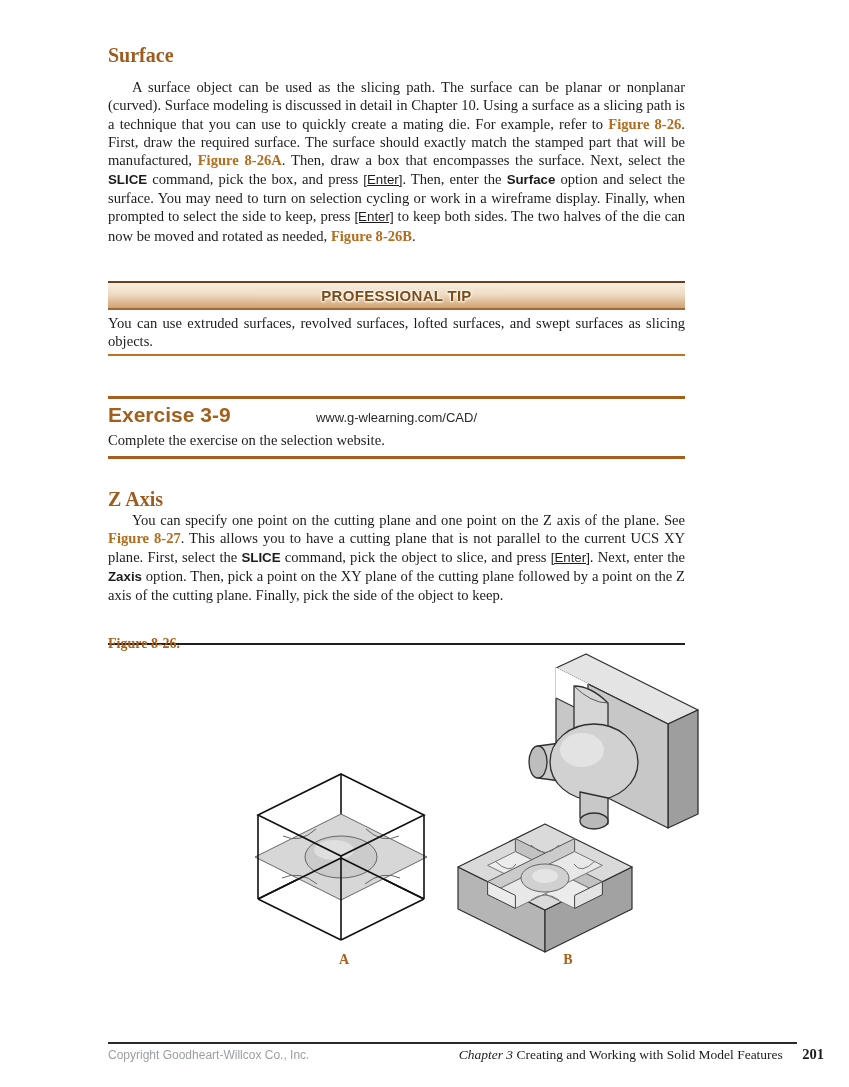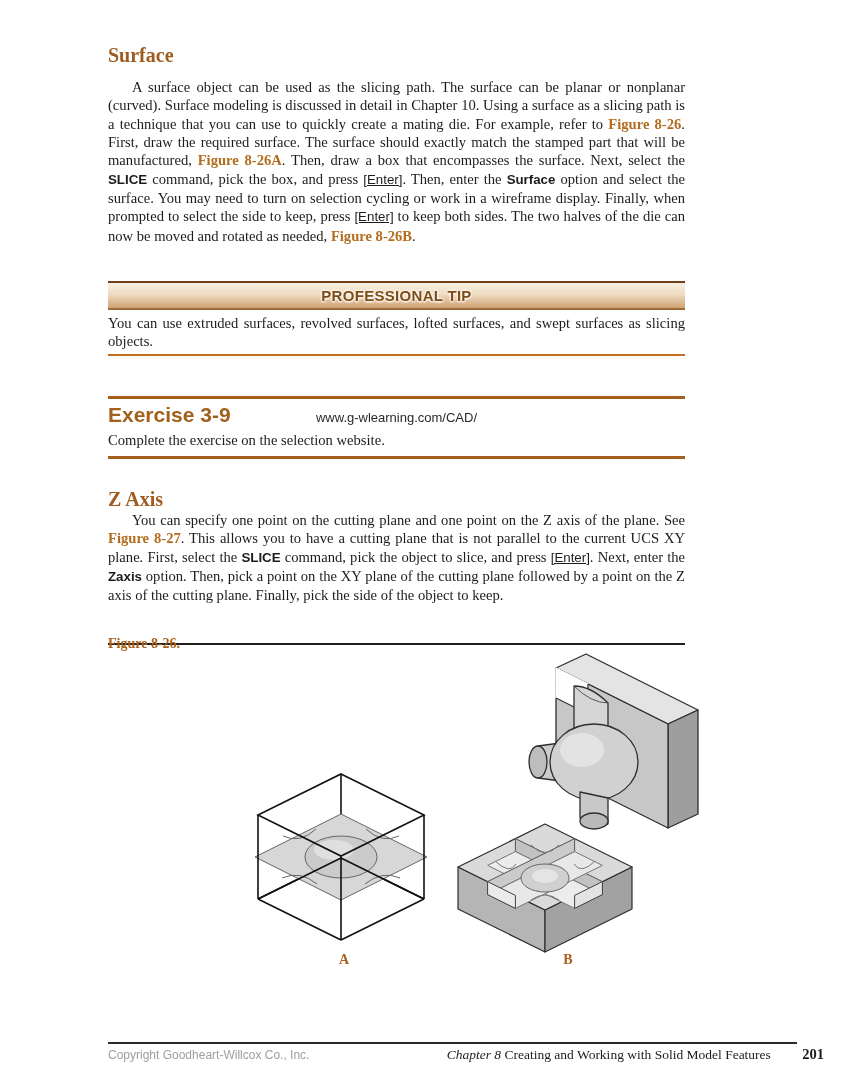--- a/index.html
+++ b/index.html
@@ -31,21 +31,21 @@
   .ex-url{font-family:"Liberation Sans",sans-serif;font-size:13px;color:#2a2a2a;}
 
   .fig-label{font-weight:bold;font-size:14px;color:#a9601b;}
   .fig-caption{width:126px;font-size:13px;line-height:15.8px;color:#1c1c1c;}
   .fig-letter{font-weight:bold;font-size:14px;color:#a9601b;}
 
   .footer-line{left:108px;top:1042px;width:689px;height:1.5px;background:#2a2a2a;}
   .footer-copy{font-family:"Liberation Sans",sans-serif;font-size:12px;color:#9b9fa3;}
   .footer-right{font-size:13.5px;color:#1c1c1c;white-space:nowrap;}
   .footer-right .chap{font-style:italic;}
-  .footer-right .pgnum{font-weight:bold;margin-left:28px;font-size:14.5px;}
+  .footer-right .pgnum{font-weight:bold;margin-left:16px;font-size:14.5px;}
 </style>
 </head>
 <body>
 
 <div class="page">
 
   <div class="abs h-serif" style="left:108px;top:44px;">Surface</div>
 
   <div class="abs bodytext indent" style="left:108px;top:78px;"><span>A surface object can be used as the slicing path. The surface can be planar or nonplanar (curved). Surface modeling is discussed in detail in Chapter 10. Using a surface as a slicing path is a technique that you can use to quickly create a mating die. For example, refer to </span><span class="run-ref">Figure 8-26</span><span>. First, draw the required surface. The surface should exactly match the stamped part that will be manufactured, </span><span class="run-ref">Figure 8-26A</span><span>. Then, draw a box that encompasses the surface. Next, select the </span><span class="run-cmd">SLICE</span><span> command, pick the box, and press </span><span class="run-key">[Enter]</span><span>. Then, enter the </span><span class="run-cmd">Surface</span><span> option and select the surface. You may need to turn on selection cycling or work in a wireframe display. Finally, when prompted to select the side to keep, press </span><span class="run-key">[Enter]</span><span> to keep both sides. The two halves of the die can now be moved and rotated as needed, </span><span class="run-ref">Figure 8-26B</span><span>.</span></div>
 
@@ -135,18 +135,18 @@
       <polygon points="37.6,63.6 65.4,77.4 65.4,90.4 37.6,76.6" fill="#ebebeb" stroke="#444" stroke-width="1"></polygon>
     </g>
   </svg>
 
   <div class="abs fig-letter" style="left:336px;top:952px;width:16px;text-align:center;">A</div>
   <div class="abs fig-letter" style="left:560px;top:952px;width:16px;text-align:center;">B</div>
 
   <div class="abs footer-line"></div>
   <div class="abs footer-copy" style="left:108px;top:1048px;">Copyright Goodheart-Willcox Co., Inc.</div>
   <div class="abs footer-right" style="right:49px;top:1046px;">
-    <span class="chap">Chapter 8</span>
+    <span class="chap">Chapter 3</span>
     <span>Creating and Working with Solid Model Features</span>
     <span class="pgnum">201</span>
   </div>
 
 </div>
 
 </body></html>

